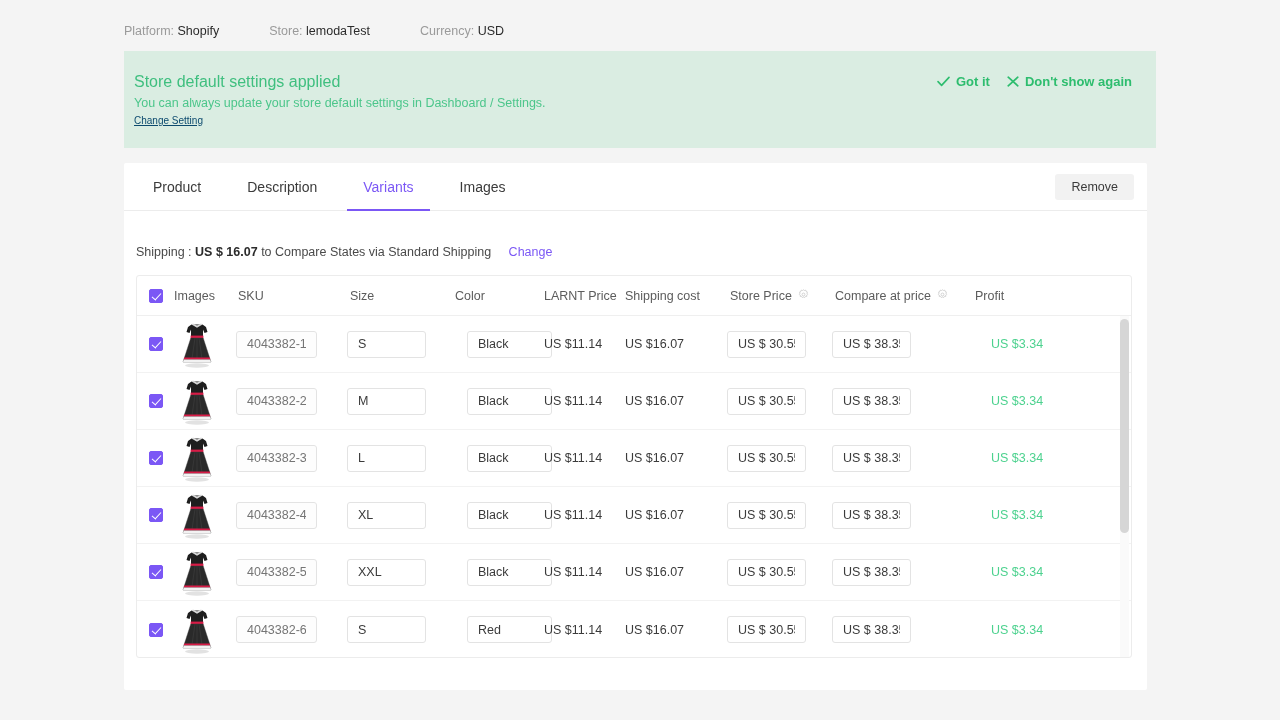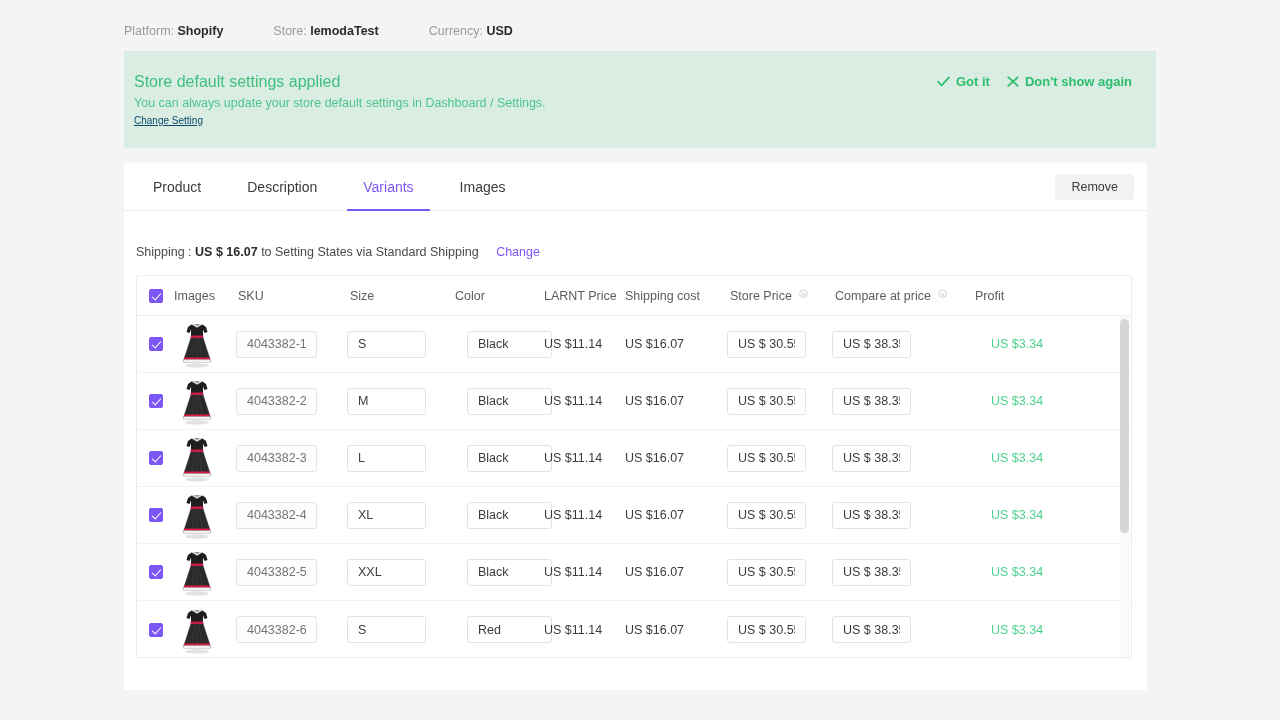--- a/index.html
+++ b/index.html
@@ -14,21 +14,21 @@
   .page { position: relative; width: 1280px; height: 720px; overflow: hidden; }
 
   
   .meta-bar {
     position: absolute; left: 124px; top: 24px;
     display: flex; align-items: center; gap: 50px;
     font-size: 12.5px; color: #8a8a8a;
   }
   .meta-item { white-space: nowrap; }
   .meta-item .meta-label { color: #9a9a9a; }
-  .meta-item .meta-value { color: #2b2b2b; font-weight: bold; }
+  .meta-item .meta-value { color: #2b2b2b; font-weight: normal; }
 
   
   .banner {
     position: absolute; left: 124px; top: 51px;
     width: 1032px; height: 97px;
     background: #daede2;
     padding: 22px 24px 0 10px;
   }
   .banner-inner { position: relative; width: 100%; height: 100%; }
   .banner-title {
@@ -259,21 +259,21 @@
         <div class="tab active">Variants</div>
         <div class="tab">Images</div>
       </div>
       <button class="remove-btn">Remove</button>
     </div>
   </div>
 
   <div class="shipping-line">
     <span>Shipping :</span>
     <span class="ship-amount">US $ 16.07</span>
-    <span>to Setting States via Standard Shipping</span>
+    <span>to Compare States via Standard Shipping</span>
     <span class="ship-change">Change</span>
   </div>
 
   <div class="table-wrap">
 
     <div class="thead">
       <div class="c-check">
         <span class="cbox"></span>
       </div>
       <div class="c-img">Images</div>

